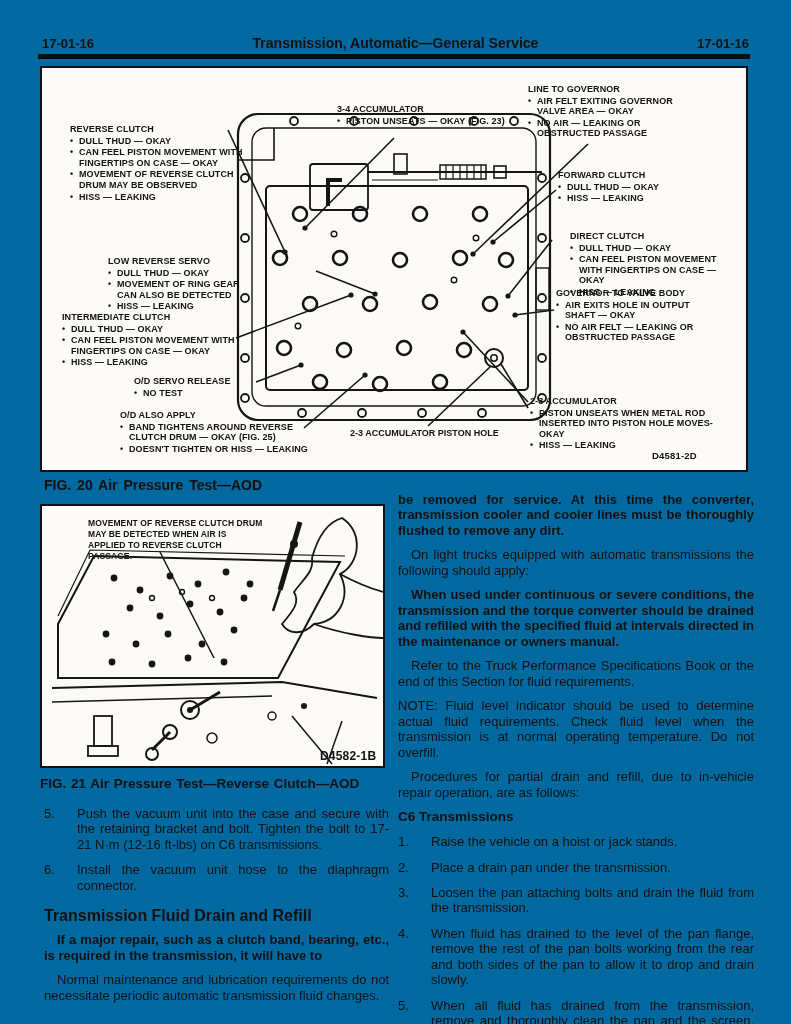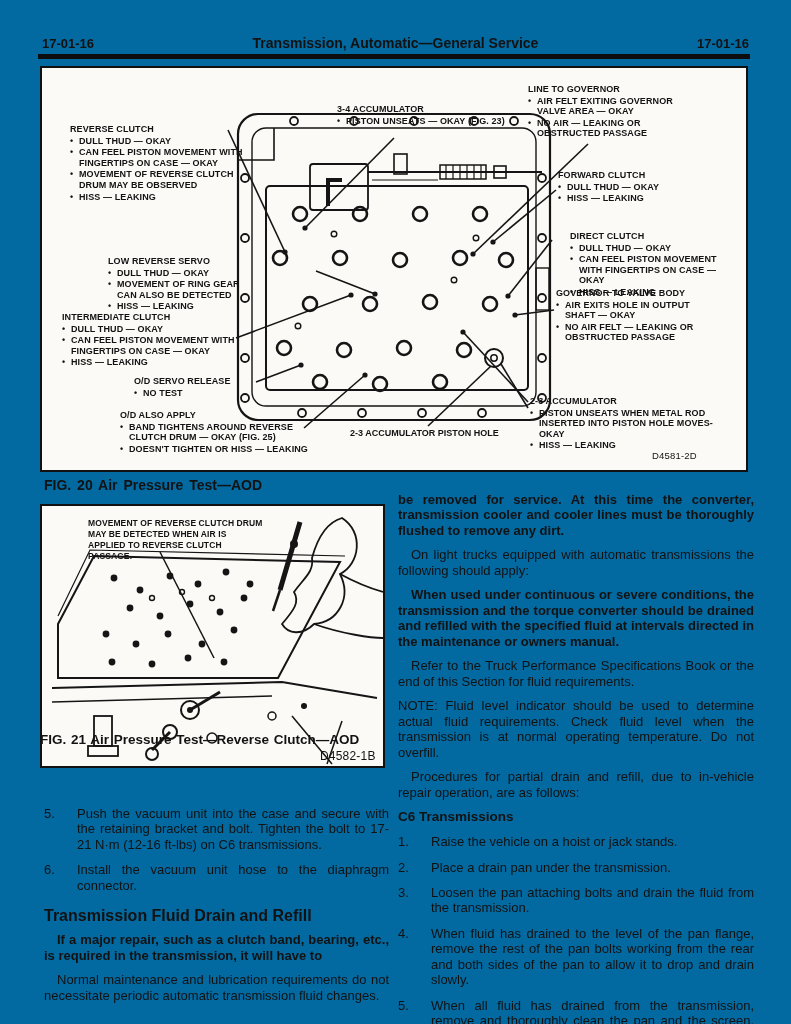--- a/index.html
+++ b/index.html
@@ -11,21 +11,21 @@
     overflow:hidden;
   }
   
   .hdr-num{ position:absolute; top:36px; font-size:13px; font-weight:700; }
   .hdr-title{ position:absolute; top:35px; left:0; right:0; text-align:center; font-size:14px; font-weight:700; }
   .hdr-rule{ position:absolute; left:38px; top:54px; width:712px; height:5px; background:#0d0d0d; }
   
   .figbox{ position:absolute; border:2px solid #111; background:#fbfaf7; }
   .figbox svg{ position:absolute; left:0; top:0; }
   .figcap{ position:absolute; font-size:14px; font-weight:700; word-spacing:2px; white-space:nowrap; }
-  .dcode{ position:absolute; font-size:9.5px; font-weight:400; letter-spacing:.2px; }
+  .dcode{ position:absolute; font-size:9.5px; font-weight:700; letter-spacing:.2px; }
   
   .lbl{ position:absolute; font-size:9px; font-weight:700; line-height:1.18; letter-spacing:.1px; }
   .lbl-title{ margin-bottom:1px; }
   .lbl ul{ list-style:none; }
   .lbl li{ position:relative; padding-left:9px; margin-bottom:1px; }
   .lbl li::before{ content:"•"; position:absolute; left:0; top:0; }
   .plain-lbl{ position:absolute; font-size:9px; font-weight:700; white-space:nowrap; }
   .annot{ position:absolute; font-size:8.5px; font-weight:700; line-height:1.3; letter-spacing:.1px; }
   
   .col{ position:absolute; font-size:13px; line-height:1.19; }
@@ -316,21 +316,21 @@
       <g stroke="#151515" fill="none" stroke-width="1.4">
         <circle cx="140" cy="86" r="2.5"></circle>
           <circle cx="170" cy="92" r="2.5"></circle>
           <circle cx="110" cy="92" r="2.5"></circle>
       </g>
     </svg>
     <div class="annot" style="left:46px; top:12px; width:175px;">MOVEMENT OF REVERSE CLUTCH DRUM MAY BE DETECTED WHEN AIR IS APPLIED TO REVERSE CLUTCH PASSAGE.</div>
     <div class="dcode" style="left:278px; top:243px; font-size:12px;">D4582-1B</div>
   </div>
 
-  <div class="figcap" style="left:40px; top:732px; font-size:13.5px; word-spacing:1px;">FIG. 21 Air Pressure Test—Reverse Clutch—AOD</div>
+  <div class="figcap" style="left:40px; top:776px; font-size:13.5px; word-spacing:1px;">FIG. 21 Air Pressure Test—Reverse Clutch—AOD</div>
 
   <div class="col" style="left:44px; top:806px; width:345px;">
     <div class="step">
       <div class="step-num">5.</div>
       <div class="step-text">Push the vacuum unit into the case and secure with the retaining bracket and bolt. Tighten the bolt to 17-21 N·m (12-16 ft-lbs) on C6 transmissions.</div>
     </div>
     <div class="step">
       <div class="step-num">6.</div>
       <div class="step-text">Install the vacuum unit hose to the diaphragm connector.</div>
     </div>

